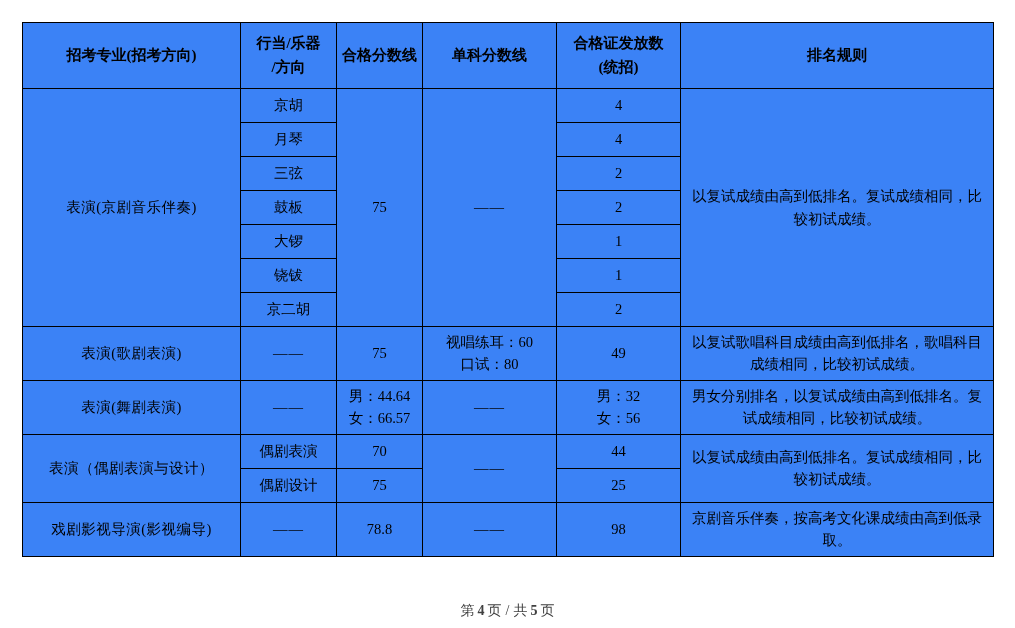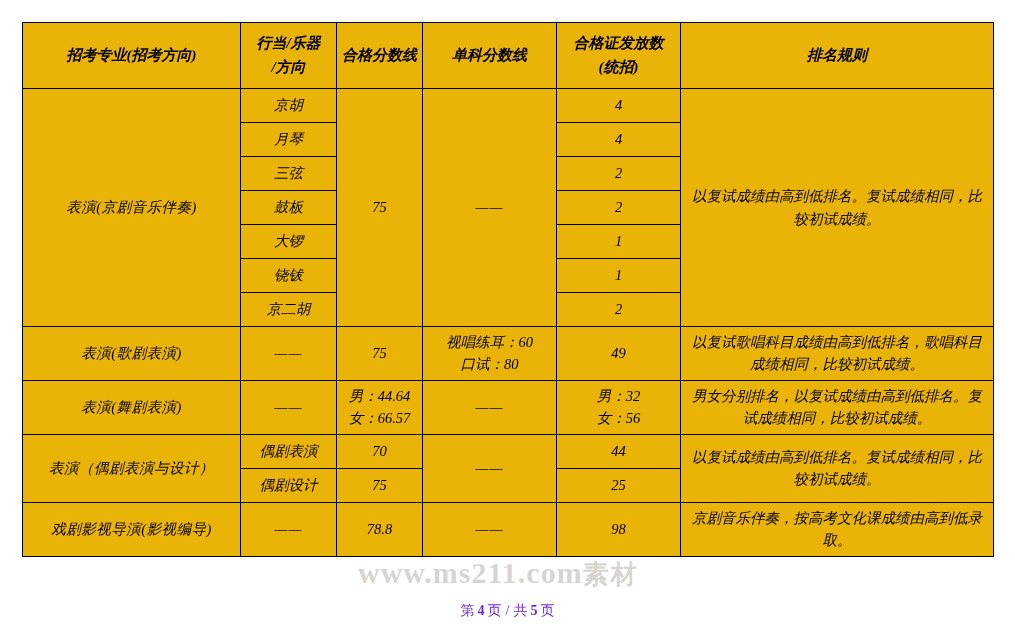--- a/index.html
+++ b/index.html
@@ -19,22 +19,21 @@
     position: relative;
     width: 1015px;
     height: 628px;
     box-sizing: border-box;
     padding: 22px 22px 0 22px;
   }
   table.score-table {
     border-collapse: collapse;
     width: 971px;
     table-layout: fixed;
-    background: #eab308;
-    font-style: italic;
+    background: #3b82f6;
   }
   table.score-table td,
   table.score-table th {
     border: 1px solid #000000;
     text-align: center;
     vertical-align: middle;
     font-size: 14.5px;
     font-weight: normal;
     padding: 4px 8px;
     line-height: 1.55;
@@ -86,21 +85,21 @@
     letter-spacing: 2px;
   }
   
   #footer {
     position: absolute;
     left: 0;
     top: 602px;
     width: 1015px;
     text-align: center;
     font-size: 14px;
-    color: #6d28d9;
+    color: #404040;
   }
   #footer .pnum {
     font-weight: bold;
     padding: 0 3px;
   }
   #footer .sep { padding: 0 4px; }
 </style>
 </head>
 <body>
 
@@ -212,21 +211,18 @@
         <td class="dash">——</td>
         <td>78.8</td>
         <td class="dash">——</td>
         <td>98</td>
         <td class="rule-cell">京剧音乐伴奏，按高考文化课成绩由高到低录取。</td>
       </tr>
 
     </tbody>
   </table>
 
-  <div id="watermark">
-    <span>www.ms211.com</span><span class="wm-cn">素材</span>
-  </div>
 
   <div id="footer">
     <span>第</span><span class="pnum">4</span><span>页</span><span class="sep">/</span><span>共</span><span class="pnum">5</span><span>页</span>
   </div>
 
 </div>
 
 </body></html>

